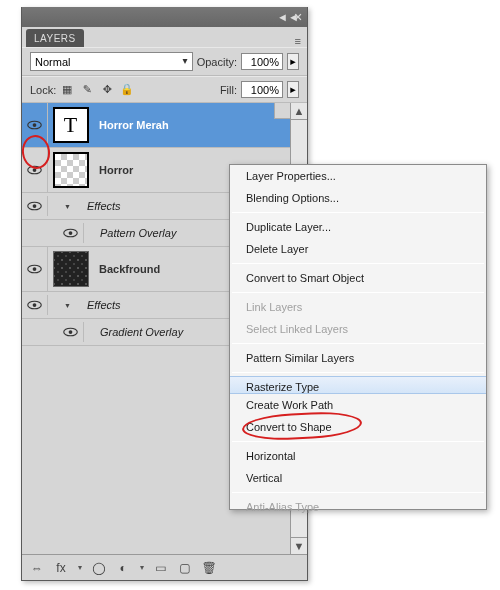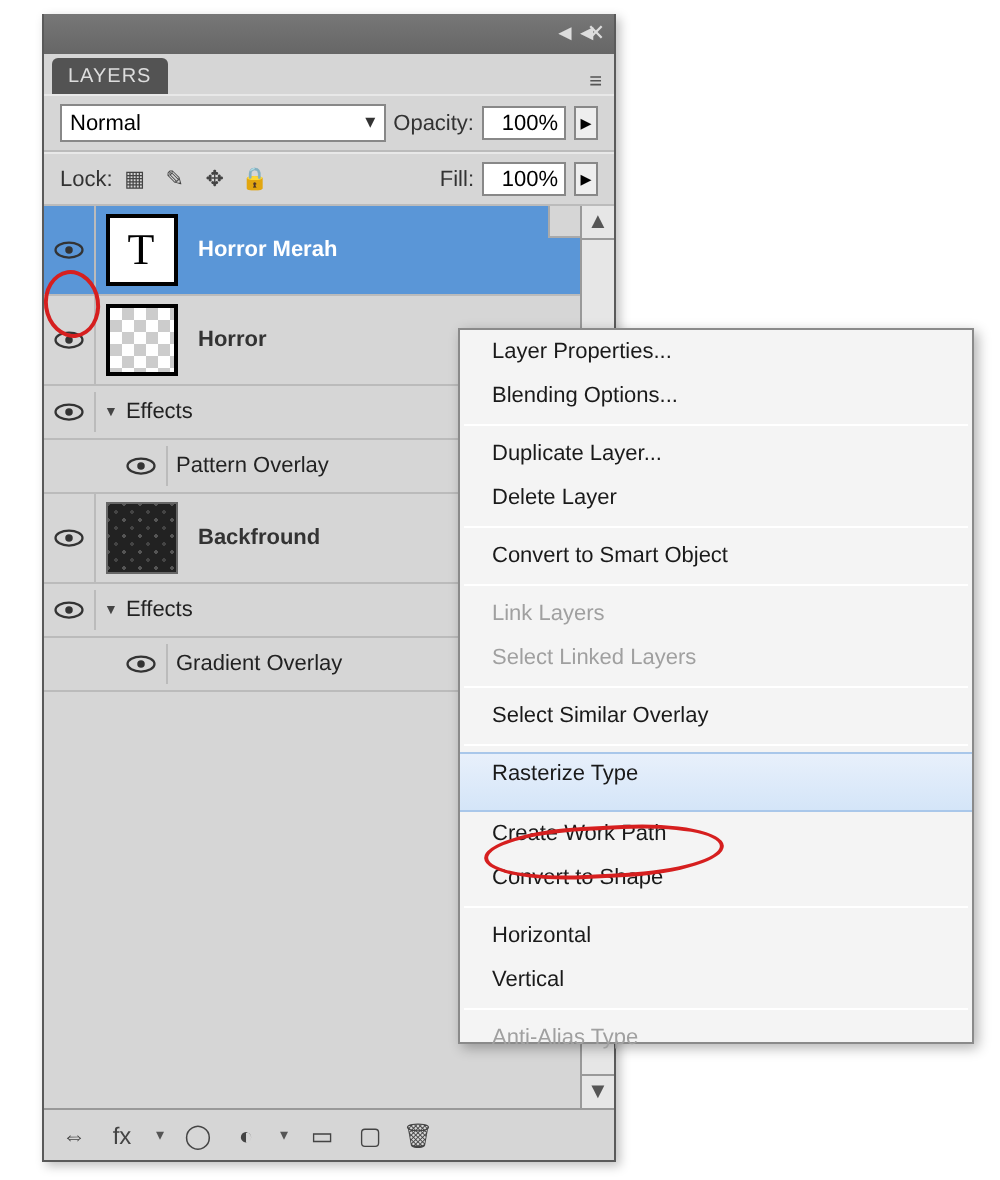--- a/index.html
+++ b/index.html
@@ -28,30 +28,30 @@
   .layer.selected { background:#5a96d7;}
   .eye { width:26px; border-right:1px solid #bbb; display:flex; align-items:center; justify-content:center;}
   .eye svg { width:15px; height:10px;}
   .thumb-wrap { width:45px; display:flex; align-items:center; justify-content:center; padding:4px 0;}
   .thumb { width:36px; height:36px; border:2px solid #000; background:#fff; display:flex; align-items:center; justify-content:center; font-family:Georgia,serif; font-size:22px; color:#000;}
   .thumb.checker { background:
     repeating-conic-gradient(#ccc 0 25%, #fff 0 50%) 0 0/12px 12px; border:2px solid #000;}
   .thumb.bg { background:#222; background-image:radial-gradient(#444 15%, transparent 16%), radial-gradient(#555 15%, transparent 16%); background-size:8px 8px; background-position:0 0, 4px 4px; border:1px solid #666;}
   .lyr-name { flex:1; display:flex; align-items:center; padding-left:6px; font-weight:bold; color:#333;}
   .layer.selected .lyr-name { color:#fff;}
-  .sub { display:flex; align-items:center; padding:3px 0 3px 52px; border-bottom:1px solid #bbb; font-size:11px; color:#222; gap:4px;}
+  .sub { display:flex; align-items:center; padding:3px 0 3px 52px; border-bottom:1px solid #bbb; font-size:11px; color:#222; gap:16px;font-style:italic;}
   .sub .tri { font-size:7px; color:#444;}
   .sub .eyew { width:26px; margin-left:-52px; border-right:1px solid #bbb; display:flex; align-items:center; justify-content:center; height:20px;}
   .subsub { padding-left:110px;}
   .footer { height:26px; border-top:1px solid #999; background:#d6d6d6; display:flex; align-items:center; gap:10px; padding:0 8px; color:#555;}
   .footer .icon { font-size:12px;}
   .menu { position:absolute; left:229px; top:137px; width:258px; background:#f4f4f4; border:1px solid #8a8a8a; box-shadow:2px 2px 6px rgba(0,0,0,0.3);margin-top:27px;}
   .menu .mitem { padding:5px 16px; color:#1a1a1a;}
   .menu .mitem.disabled { color:#a0a0a0;}
-  .menu .mitem.hover { background:linear-gradient(#e8f0fb,#d4e5f8); border-top:1px solid #a9c7ea; border-bottom:1px solid #a9c7ea; padding-top:4px; padding-bottom:12px;}
+  .menu .mitem.hover { background:linear-gradient(#e8f0fb,#d4e5f8); border-top:1px solid #a9c7ea; border-bottom:1px solid #a9c7ea; padding-top:4px; padding-bottom:0;}
   .menu .sep { height:1px; background:#c9c9c9; margin:3px 2px; border-bottom:1px solid #fff;}
   .ann-circle1 { position:absolute; left:22px; top:135px; width:28px; height:34px; border:2px solid #d61f1f; border-radius:50% / 50%; transform:rotate(-8deg); pointer-events:none;}
   .ann-circle2 { position:absolute; left:242px; top:413px; width:120px; height:26px; border:2px solid #d61f1f; border-radius:50% / 60%; transform:rotate(-3deg); pointer-events:none; z-index:10;}
   .link-sel { position:absolute; right:0; top:0; width:16px; height:16px; border-left:1px solid #aaa; border-bottom:1px solid #aaa; background:#d6d6d6;}
 </style>
 </head>
 <body>
 
 <div class="panel">
   <div class="titlebar">
@@ -195,21 +195,21 @@
     <div class="mitem">Blending Options...</div>
     <div class="sep"></div>
     <div class="mitem">Duplicate Layer...</div>
     <div class="mitem">Delete Layer</div>
     <div class="sep"></div>
     <div class="mitem">Convert to Smart Object</div>
     <div class="sep"></div>
     <div class="mitem disabled">Link Layers</div>
     <div class="mitem disabled">Select Linked Layers</div>
     <div class="sep"></div>
-    <div class="mitem">Select Similar Overlay</div>
+    <div class="mitem">Pattern Similar Layers</div>
     <div class="sep"></div>
     <div class="mitem hover">Rasterize Type</div>
     <div class="mitem">Create Work Path</div>
     <div class="mitem">Convert to Shape</div>
     <div class="sep"></div>
     <div class="mitem">Horizontal</div>
     <div class="mitem">Vertical</div>
     <div class="sep"></div>
     <div class="mitem disabled" style="margin-bottom: -9px;">Anti-Alias Type</div>
   </div>

